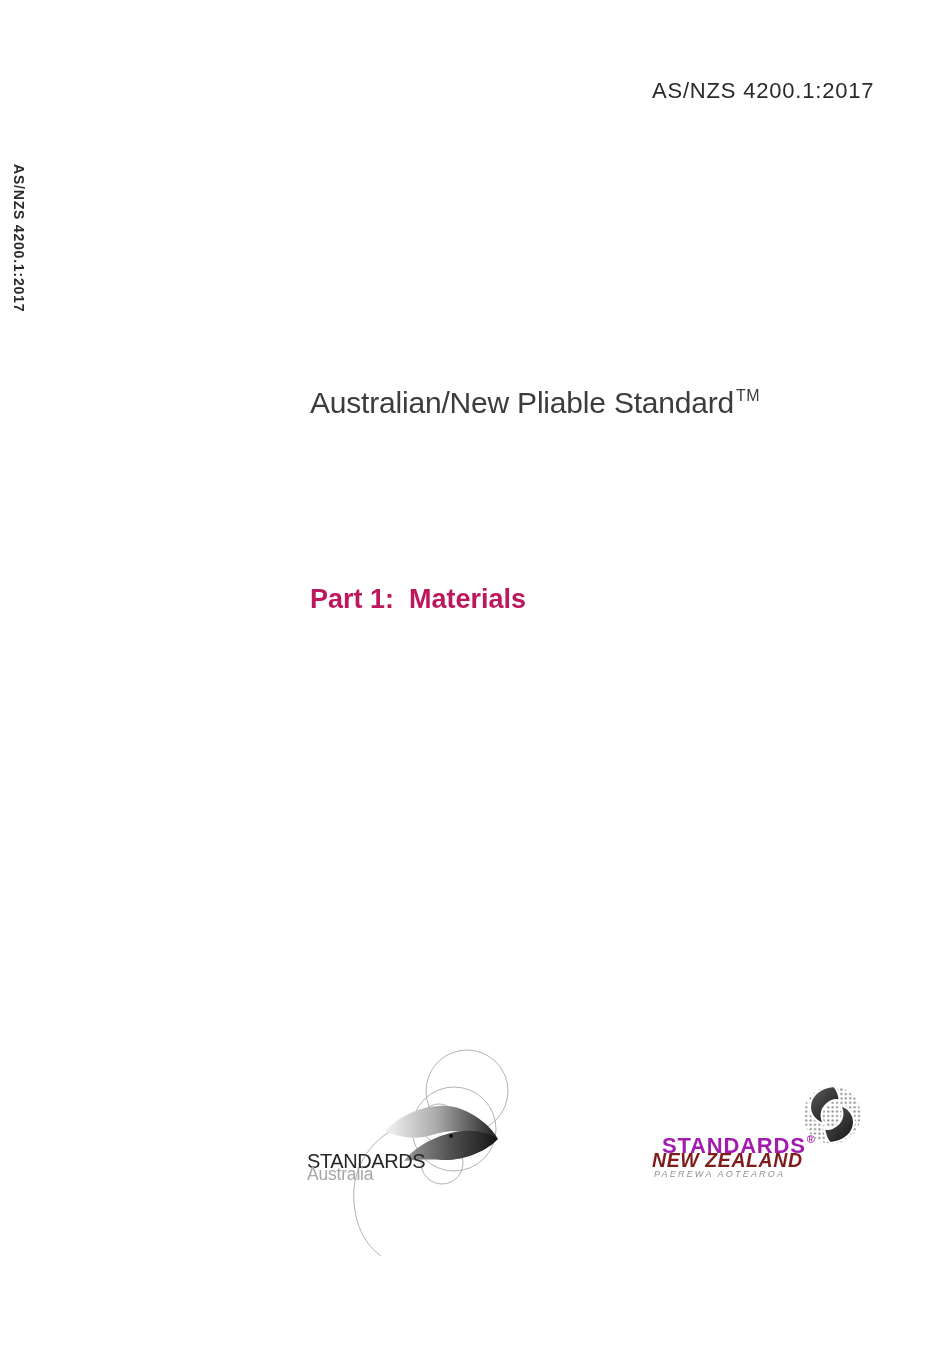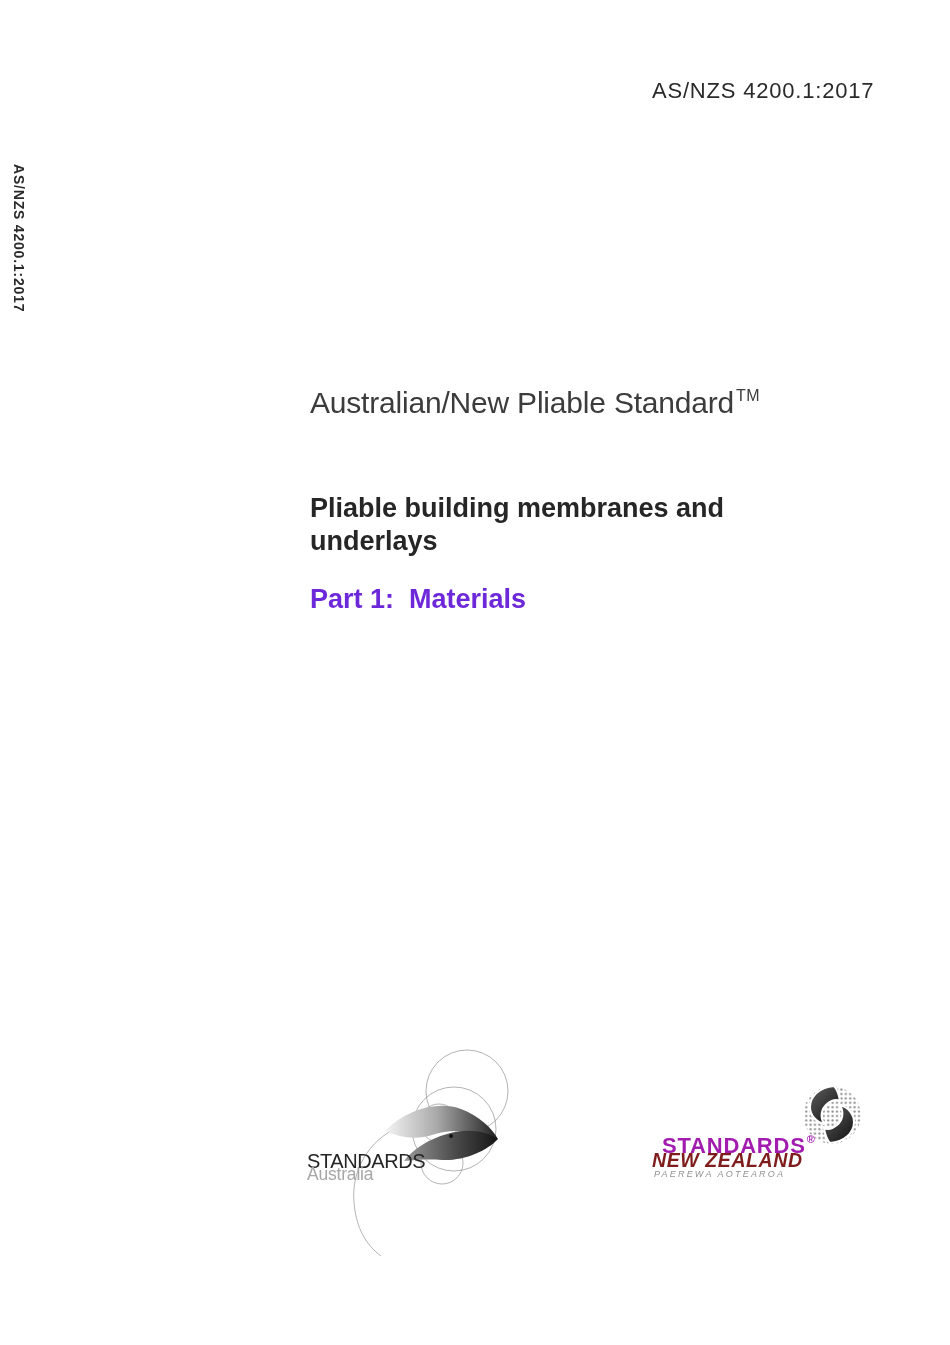--- a/index.html
+++ b/index.html
@@ -35,21 +35,21 @@
     font-size:16px;letter-spacing:0.5px;
     position:relative;top:-1px;left:2px;
   }
   .doc-subtitle{
     position:absolute;top:492px;left:310px;
     font-size:27px;font-weight:bold;color:#262626;
     line-height:33px;white-space:nowrap;
   }
   .doc-part{
     position:absolute;top:586px;left:310px;
-    font-size:27px;font-weight:bold;color:#6d28d9;
+    font-size:27px;font-weight:bold;color:#be185d;
     line-height:1;white-space:pre;
   }
   
   .au-logo{position:absolute;top:1032px;left:290px;width:230px;height:226px;}
   .au-logo svg{position:absolute;top:0;left:0;}
   .au-name{
     position:absolute;top:119px;left:17px;
     font-size:20px;letter-spacing:-0.4px;color:#252525;line-height:1;
   }
   .au-region{
@@ -81,24 +81,20 @@
 <body>
 
 <div class="page">
 
   <div class="doc-ref">AS/NZS 4200.1:2017</div>
 
   <div class="spine-ref">AS/NZS 4200.1:2017</div>
 
   <div class="std-title"><span>Australian/New Pliable Standard</span><sup>TM</sup></div>
 
-  <div class="doc-subtitle">
-    <div>Pliable building membranes and</div>
-    <div>underlays</div>
-  </div>
 
   <div class="doc-part">Part 1:  Materials</div>
 
   <div class="au-logo">
     <svg width="230" height="226" viewBox="0 0 230 226">
       <defs>
         <linearGradient id="gA" x1="0" y1="0" x2="1" y2="0">
           <stop offset="0" stop-color="#f4f4f4"></stop>
           <stop offset="0.45" stop-color="#ababab"></stop>
           <stop offset="1" stop-color="#1f1f1f"></stop>

